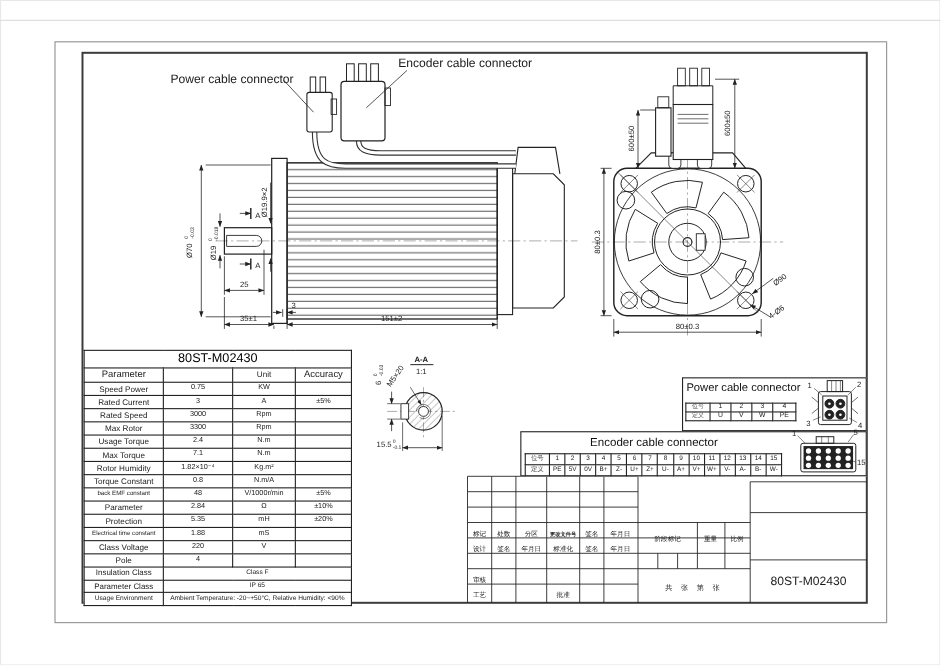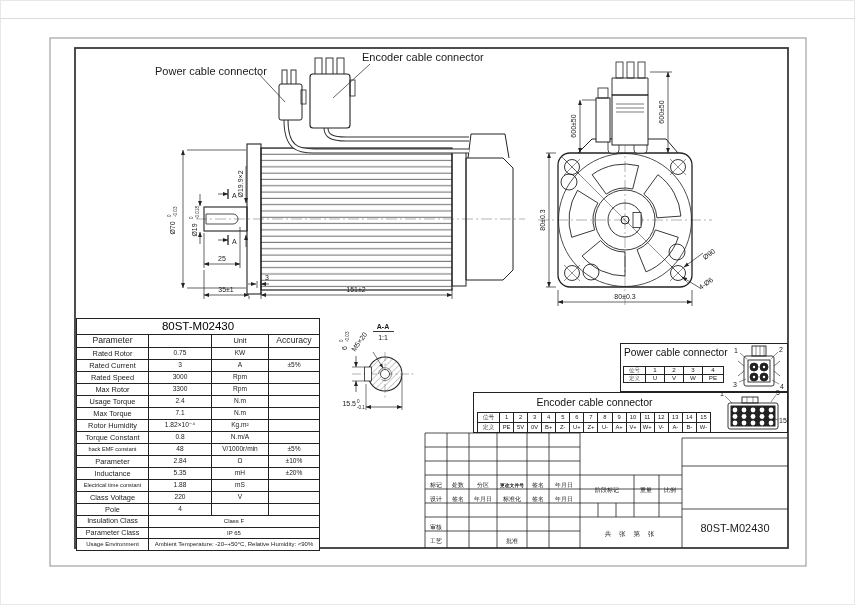--- a/index.html
+++ b/index.html
@@ -317,21 +317,21 @@
           </tr>
     <tr class="t-head">
       <td>Parameter</td>
       <td></td>
       <td>Unit</td>
       <td>Accuracy</td>
           </tr>
   </tbody>
   <tbody data-rows="spec_table.rows">
           <tr>
-            <td>Rated Rotor</td>
+            <td>Speed Power</td>
             <td>0.75</td>
             <td>KW</td>
             <td></td>
           </tr>
           <tr>
             <td>Rated Current</td>
             <td>3</td>
             <td>A</td>
             <td>±5%</td>
           </tr>
@@ -377,21 +377,21 @@
             <td>V/1000r/min</td>
             <td>±5%</td>
           </tr>
           <tr>
             <td>Parameter</td>
             <td>2.84</td>
             <td>Ω</td>
             <td>±10%</td>
           </tr>
           <tr>
-            <td>Inductance</td>
+            <td>Protection</td>
             <td>5.35</td>
             <td>mH</td>
             <td>±20%</td>
           </tr>
           <tr>
             <td style="font-size: 5.6px;">Electrical time constant</td>
             <td>1.88</td>
             <td>mS</td>
             <td></td>
           </tr>

